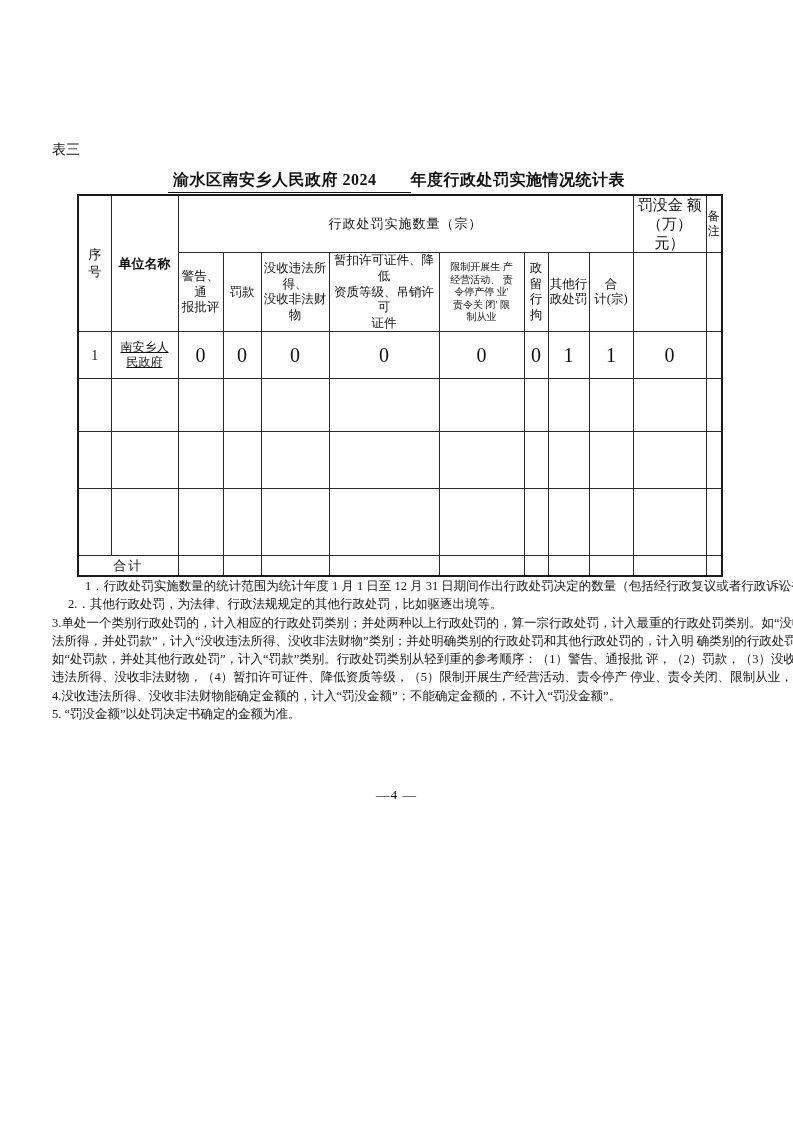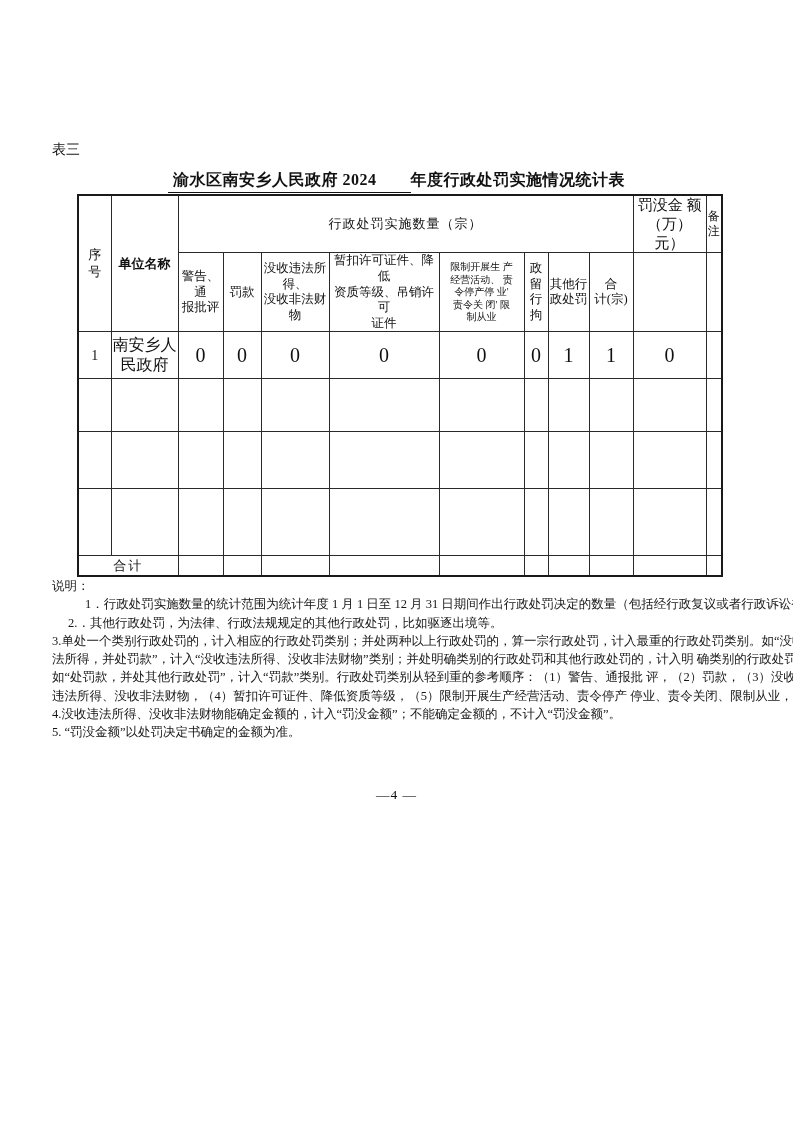--- a/index.html
+++ b/index.html
@@ -55,21 +55,21 @@
   td.remark-head{font-size:12px;line-height:1.15;}
   td.restrict-head{font-size:10px;line-height:1.22;margin-top:19px;}
   td.detain-head{font-size:12.5px;line-height:1.28;}
   td.val{
     vertical-align:top;
     font-size:20px;
     line-height:1.05;
     padding-top:1px;
     font-family:"Liberation Serif","DejaVu Serif",serif;
   }
-  td.unit-cell{font-size:16px;line-height:1.4;}
+  td.unit-cell{font-size:12px;line-height:1.4;text-decoration:underline;}
   td.seq-cell{font-size:14px;}
   td.total-label{font-size:13px;letter-spacing:2px;}
   .notes{
     position:absolute;left:52px;top:577px;width:700px;
     font-size:12.5px;line-height:18.3px;
     color:#151515;
   }
   .notes .line{white-space:nowrap;}
   .ind-0{padding-left:0;}
   .ind-1{padding-left:16px;}
@@ -208,21 +208,20 @@
       <td></td>
       <td></td>
       <td></td>
       <td></td>
     </tr>
   </tbody>
     </table>
 </div>
 
 <div class="notes">
-  <div class="line ind-0">说明：</div>
   <div class="line ind-2">1．行政处罚实施数量的统计范围为统计年度 1 月 1 日至 12 月 31 日期间作出行政处罚决定的数量（包括经行政复议或者行政诉讼被撤销的行政</div>
   <div class="line ind-1">2.．其他行政处罚，为法律、行政法规规定的其他行政处罚，比如驱逐出境等。</div>
   <div class="line ind-0">3.单处一个类别行政处罚的，计入相应的行政处罚类别；并处两种以上行政处罚的，算一宗行政处罚，计入最重的行政处罚类别。如“没收违</div>
   <div class="line ind-0">法所得，并处罚款”，计入“没收违法所得、没收非法财物”类别；并处明确类别的行政处罚和其他行政处罚的，计入明 确类别的行政处罚，</div>
   <div class="line ind-0">如“处罚款，并处其他行政处罚”，计入“罚款”类别。行政处罚类别从轻到重的参考顺序：（1）警告、通报批 评，（2）罚款，（3）没收</div>
   <div class="line ind-0">违法所得、没收非法财物，（4）暂扣许可证件、降低资质等级，（5）限制开展生产经营活动、责令停产 停业、责令关闭、限制从业，（6）</div>
   <div class="line ind-0">4.没收违法所得、没收非法财物能确定金额的，计入“罚没金额”；不能确定金额的，不计入“罚没金额”。</div>
   <div class="line ind-0">5. “罚没金额”以处罚决定书确定的金额为准。</div>
 </div>
 

